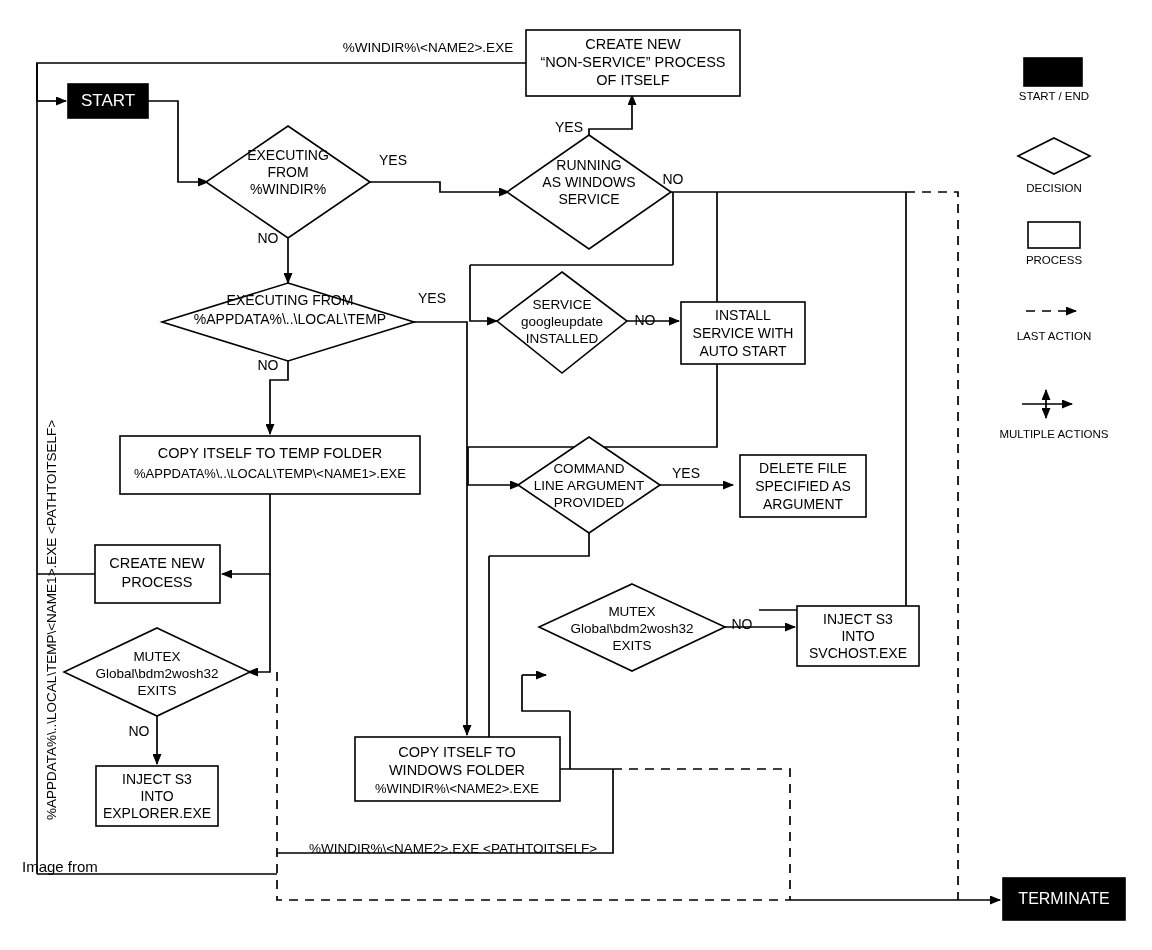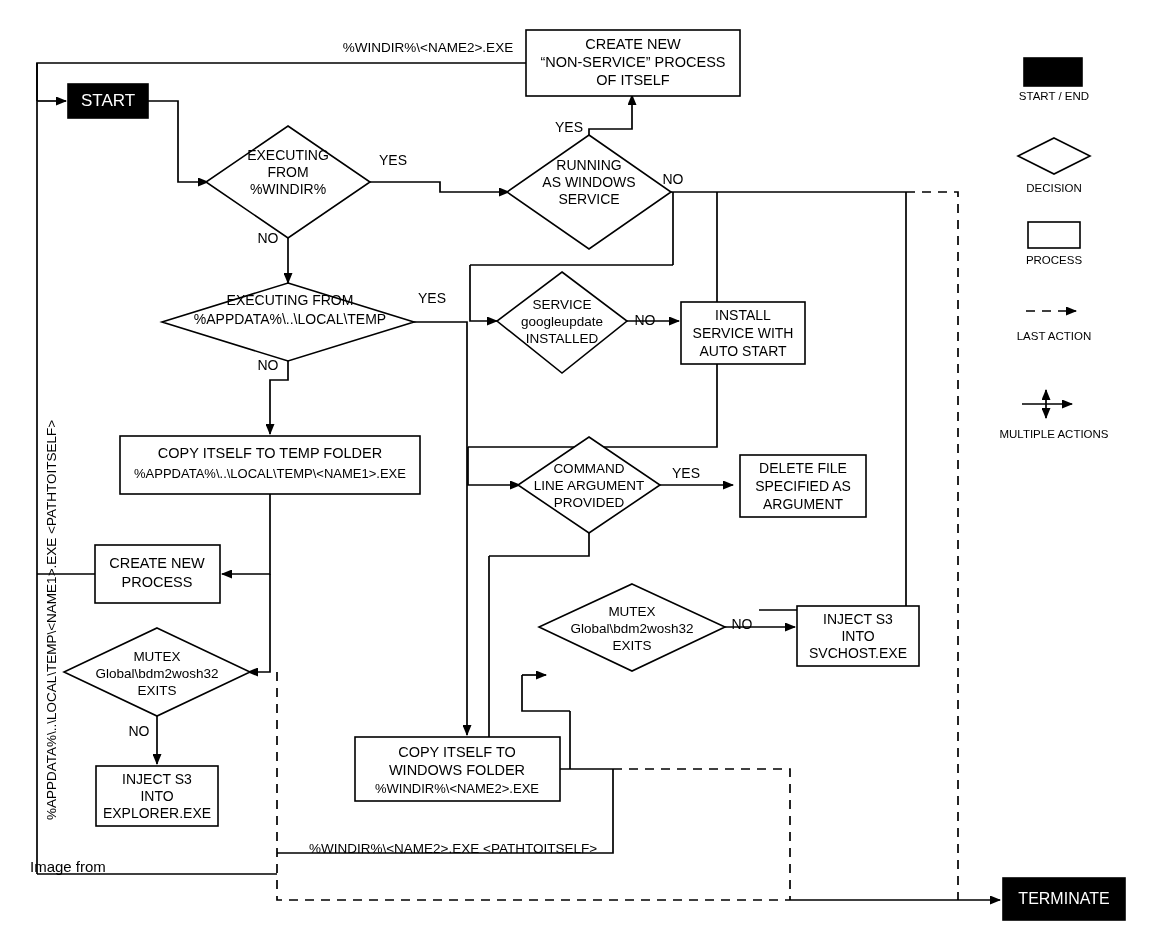--- a/index.html
+++ b/index.html
@@ -313,17 +313,17 @@
 
       <g>
         <path class="conn" d="M 1022,404 L 1072,404" marker-end="url(#arrow)"></path>
         <path class="conn" d="M 1046,404 L 1046,390" marker-end="url(#arrow)"></path>
         <path class="conn" d="M 1046,404 L 1046,418" marker-end="url(#arrow)"></path>
         <text class="legend-label" x="1054" y="435">MULTIPLE ACTIONS</text>
       </g>
     </g>
   </svg>
 
-  <div style="position:absolute; left:30px; top:858px;">
+  <div style="position:absolute; left:22px; top:858px;">
     <div class="talos-from">Image from</div>
   </div>
 
 </div>
 
 </body></html>

